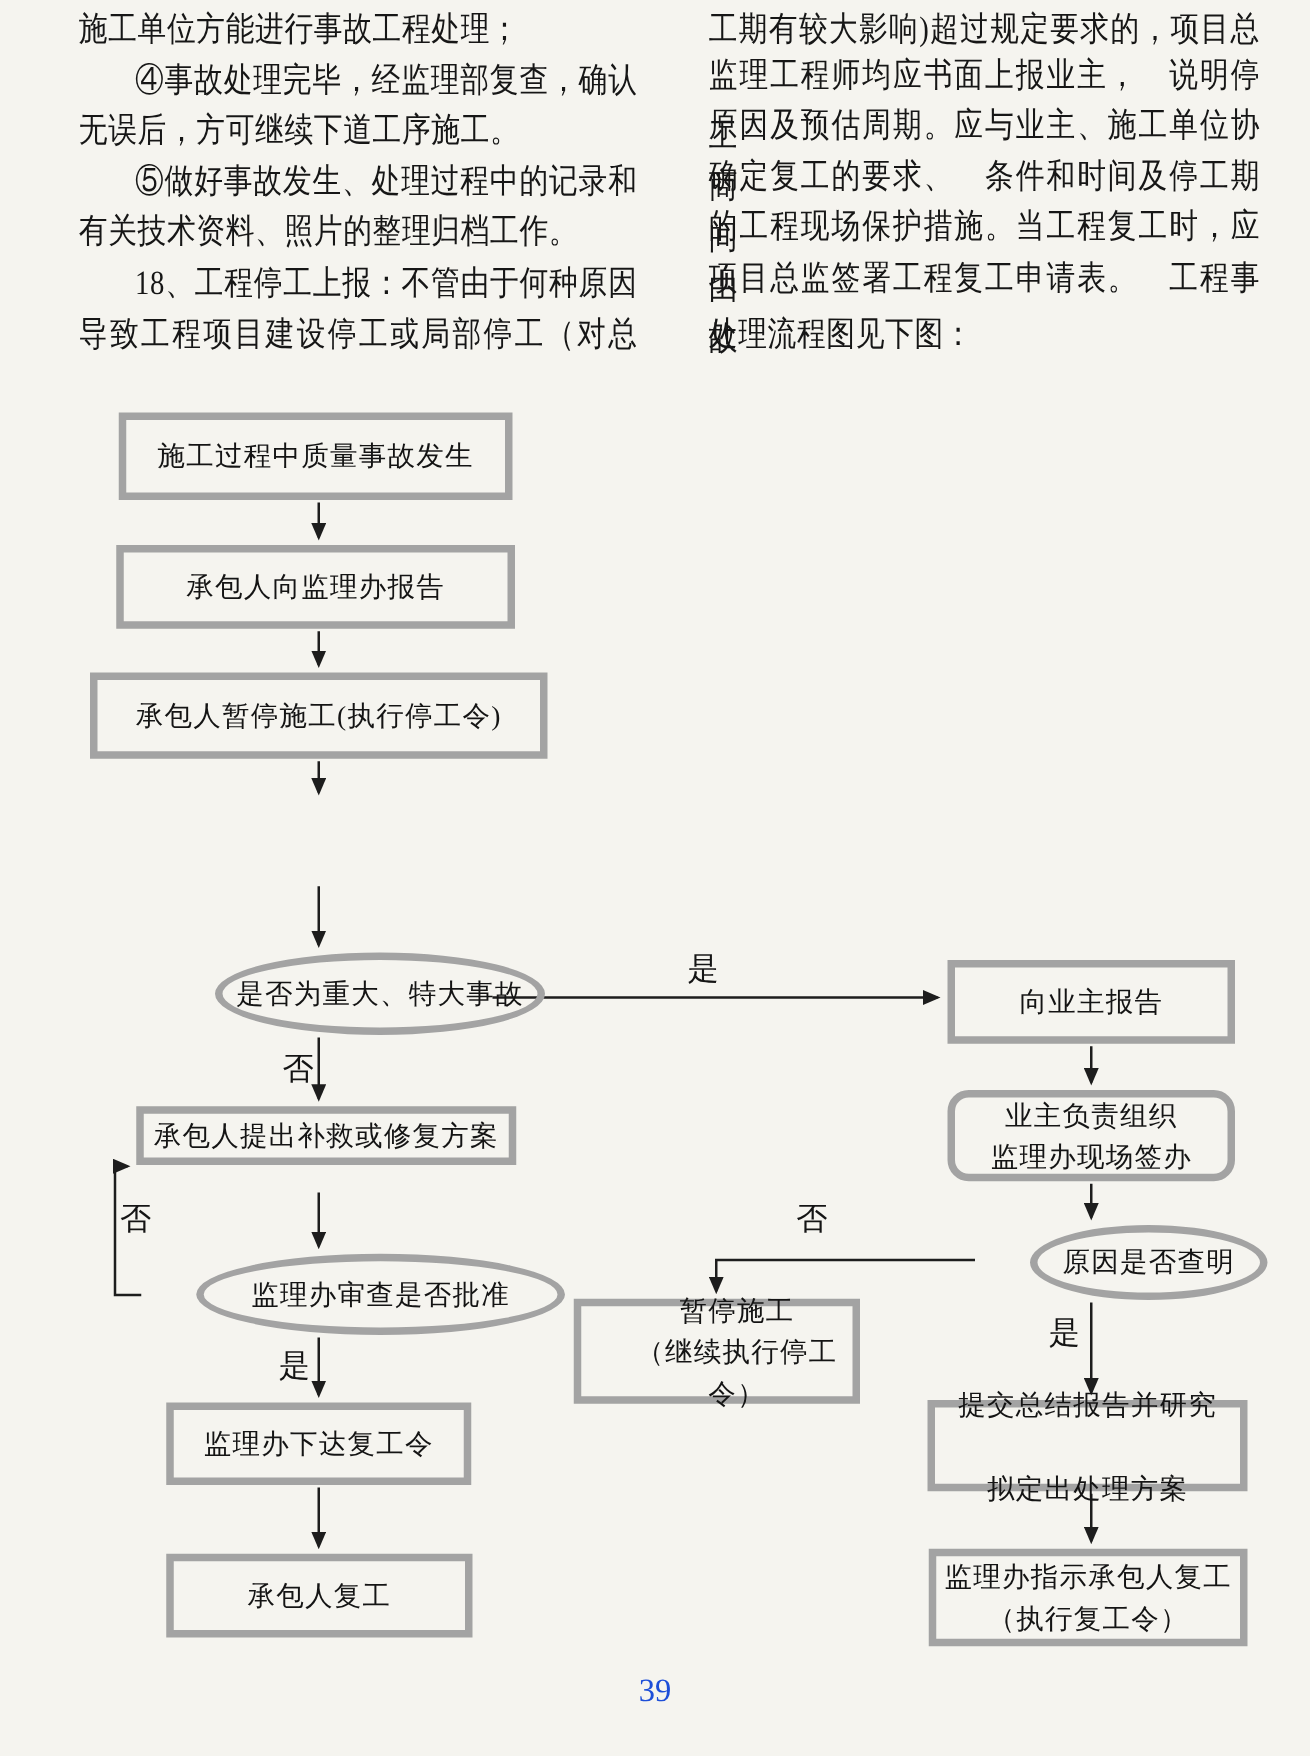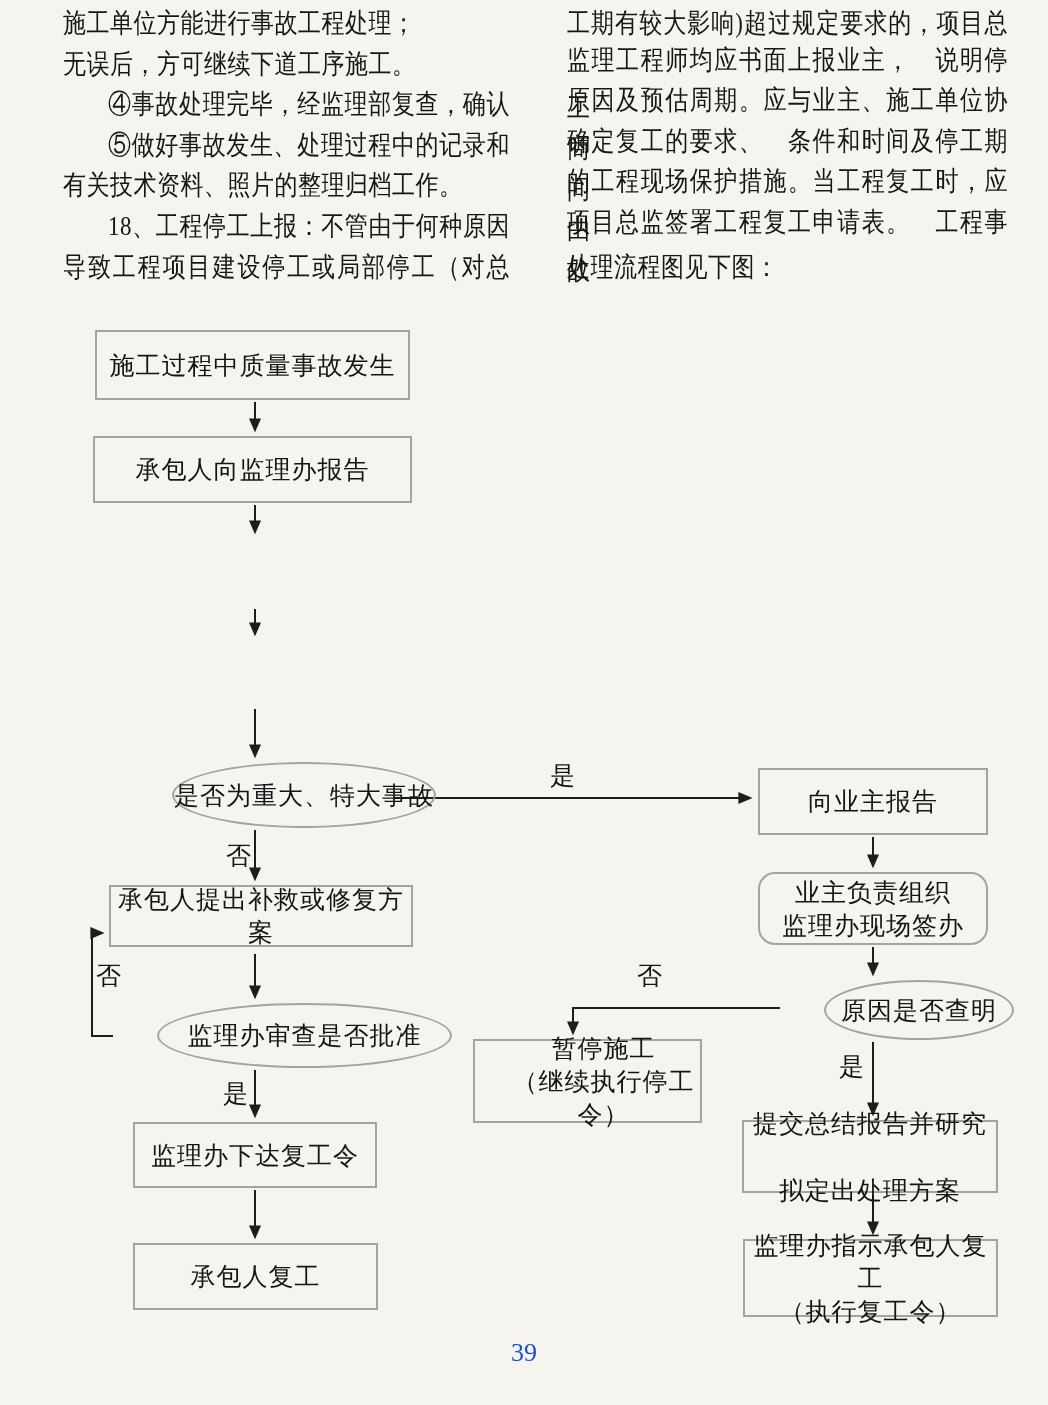--- a/index.html
+++ b/index.html
@@ -24,25 +24,25 @@
     text-align:justify;
     text-align-last:justify;
     letter-spacing:0.5px;
   }
   .tl.short .tx{text-align:left;text-align-last:left;}
   .tl.indent .tx{padding-left:45px;}
   
   .flowchart{position:absolute;left:0;top:0;width:1048px;height:1405px;}
   .fbox,.foval{
     position:absolute;
-    border:2px solid #a3a3a3;
+    border:6px solid #a3a3a3;
     display:flex;flex-direction:column;
     align-items:center;justify-content:center;
     text-align:center;
-    font-size:25px;color:#141414;
+    font-size:22px;color:#141414;
     letter-spacing:1px;
     box-sizing:border-box;
     background:transparent;
   }
   .foval{border-radius:50%;margin-left:44px;}
   .fl{display:block;line-height:33px;}
   .flabel{
     position:absolute;font-size:25px;color:#141414;
     line-height:26px;
   }
@@ -56,25 +56,25 @@
 </style>
 </head>
 <body>
 
 <div class="page">
 
   <div class="col col-left">
     <div class="tl short">
         <span class="tx">施工单位方能进行事故工程处理；</span>
       </div>
+    <div class="tl indent">
+        <span class="tx">④事故处理完毕，经监理部复查，确认</span>
+      </div>
     <div class="tl short">
         <span class="tx">无误后，方可继续下道工序施工。</span>
-      </div>
-    <div class="tl indent">
-        <span class="tx">④事故处理完毕，经监理部复查，确认</span>
       </div>
     <div class="tl indent">
         <span class="tx">⑤做好事故发生、处理过程中的记录和</span>
       </div>
     <div class="tl short">
         <span class="tx">有关技术资料、照片的整理归档工作。</span>
       </div>
     <div class="tl indent">
         <span class="tx">18、工程停工上报：不管由于何种原因</span>
       </div>
@@ -131,24 +131,27 @@
       <line x1="873" y1="1042" x2="873" y2="1114" marker-end="url(#ah)"></line>
       <line x1="873" y1="1195" x2="873" y2="1233" marker-end="url(#ah)"></line>
     </svg>
 
     <div class="fbox" style="left:95px;  top:330px; width:315px; height:70px;">
         <span>施工过程中质量事故发生</span>
       </div>
     <div class="fbox" style="left:93px;  top:436px; width:319px; height:67px;">
         <span>承包人向监理办报告</span>
       </div>
+    <div class="fbox" style="left:72px;  top:538px; width:366px; height:69px;">
+        <span>承包人暂停施工(执行停工令)</span>
+      </div>
     <div class="foval" style="left:128px; top:762px; width:264px; height:66px;">
         <span>是否为重大、特大事故</span>
       </div>
-    <div class="fbox" style="left:109px; top:885px; width:304px; height:62px;">
+    <div class="fbox" style="left:109px; top:885px; width:304px; height:47px;">
         <span>承包人提出补救或修复方案</span>
       </div>
     <div class="foval" style="left:113px; top:1003px;width:295px; height:65px;">
         <span>监理办审查是否批准</span>
       </div>
     <div class="fbox" style="left:133px; top:1122px;width:244px; height:66px;">
         <span>监理办下达复工令</span>
       </div>
     <div class="fbox" style="left:133px; top:1243px;width:245px; height:67px;">
         <span>承包人复工</span>
@@ -157,21 +160,21 @@
     <div class="fbox" style="left:758px; top:768px; width:230px; height:67px;">
         <span>向业主报告</span>
       </div>
     <div class="fbox" style="left:758px; top:872px; width:230px; height:73px;border-radius:17px;">
       <span class="fl">业主负责组织</span>
       <span class="fl">监理办现场签办</span>
     </div>
     <div class="foval" style="left:780px; top:980px; width:190px; height:60px;">
         <span>原因是否查明</span>
       </div>
-    <div class="fbox" style="left:473px; top:1039px;width:229px; height:84px;padding-left:32px;">
+    <div class="fbox" style="left:459px; top:1039px;width:229px; height:84px;padding-left:32px;">
       <span class="fl">暂停施工</span>
       <span class="fl">（继续执行停工令）</span>
     </div>
     <div class="fbox" style="left:742px; top:1120px;width:256px; height:73px;gap:34px;">
       <span class="fl">提交总结报告并研究</span>
       <span class="fl">拟定出处理方案</span>
     </div>
     <div class="fbox" style="left:743px; top:1239px;width:255px; height:78px;">
       <span class="fl">监理办指示承包人复工</span>
       <span class="fl">（执行复工令）</span>

